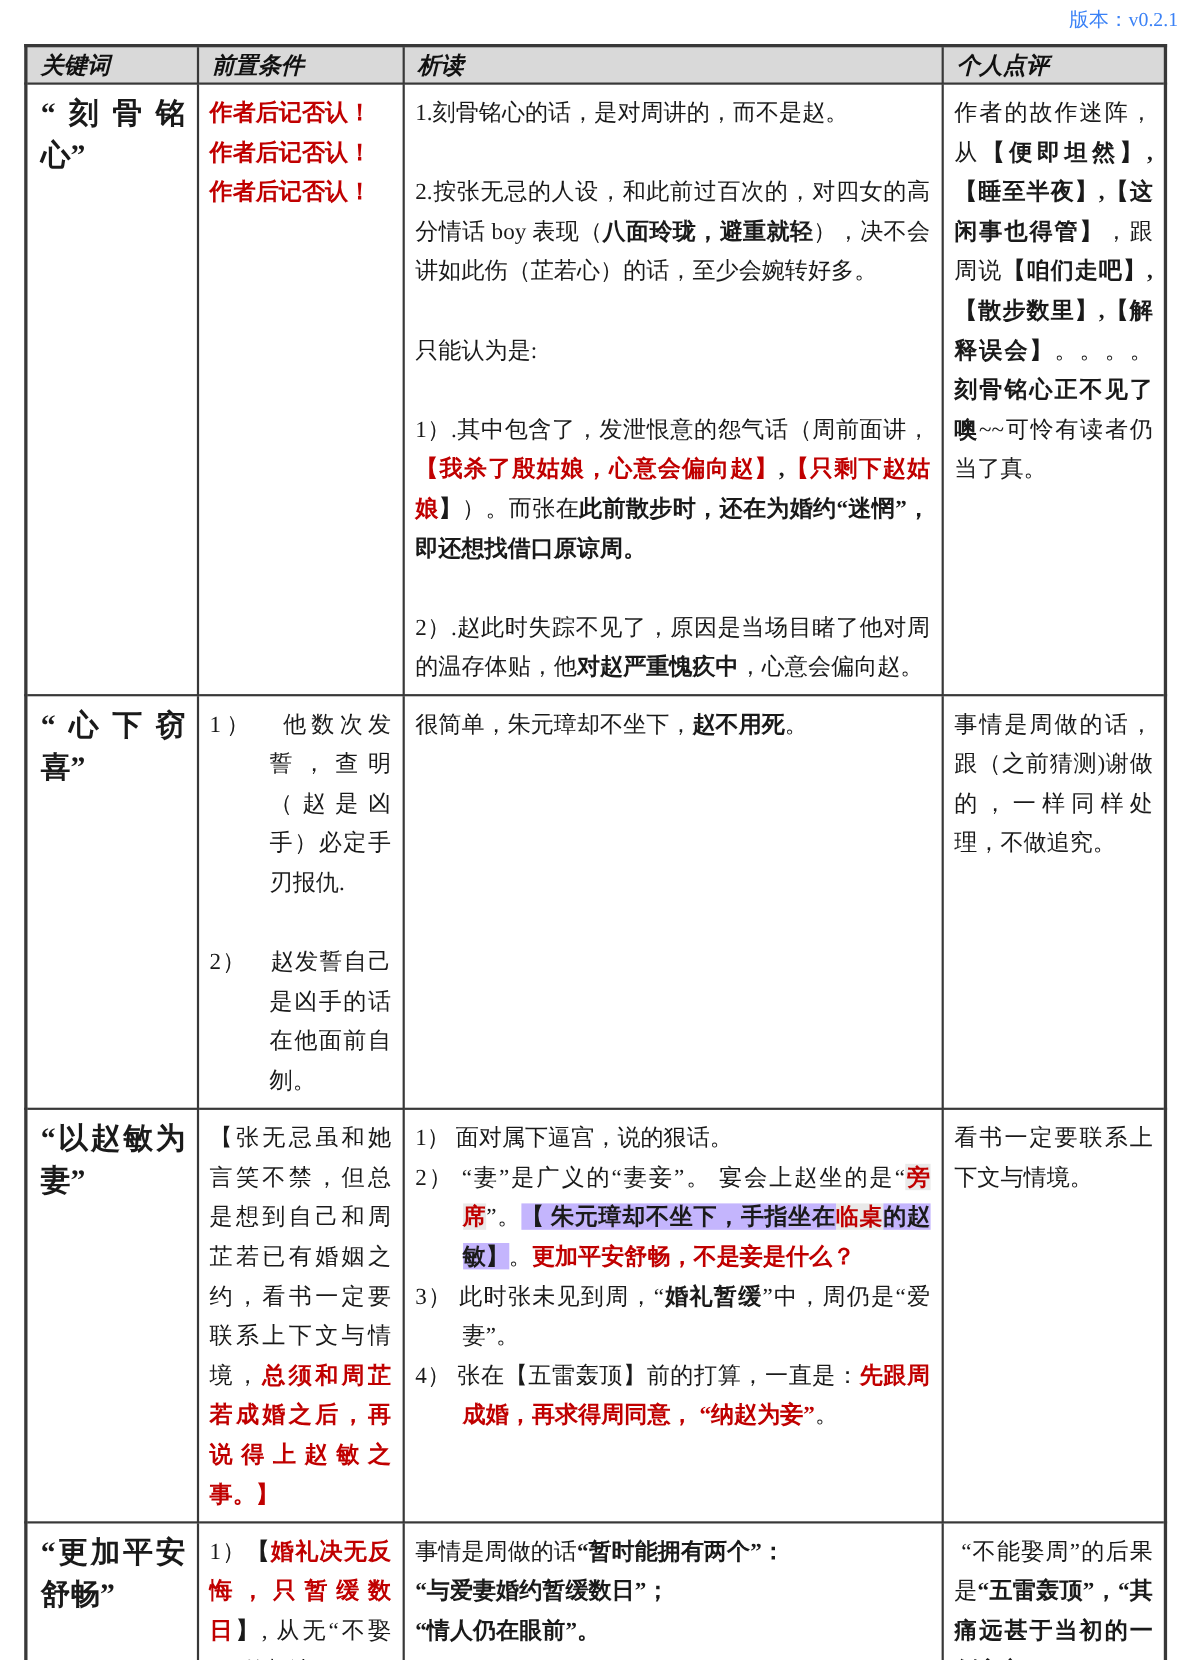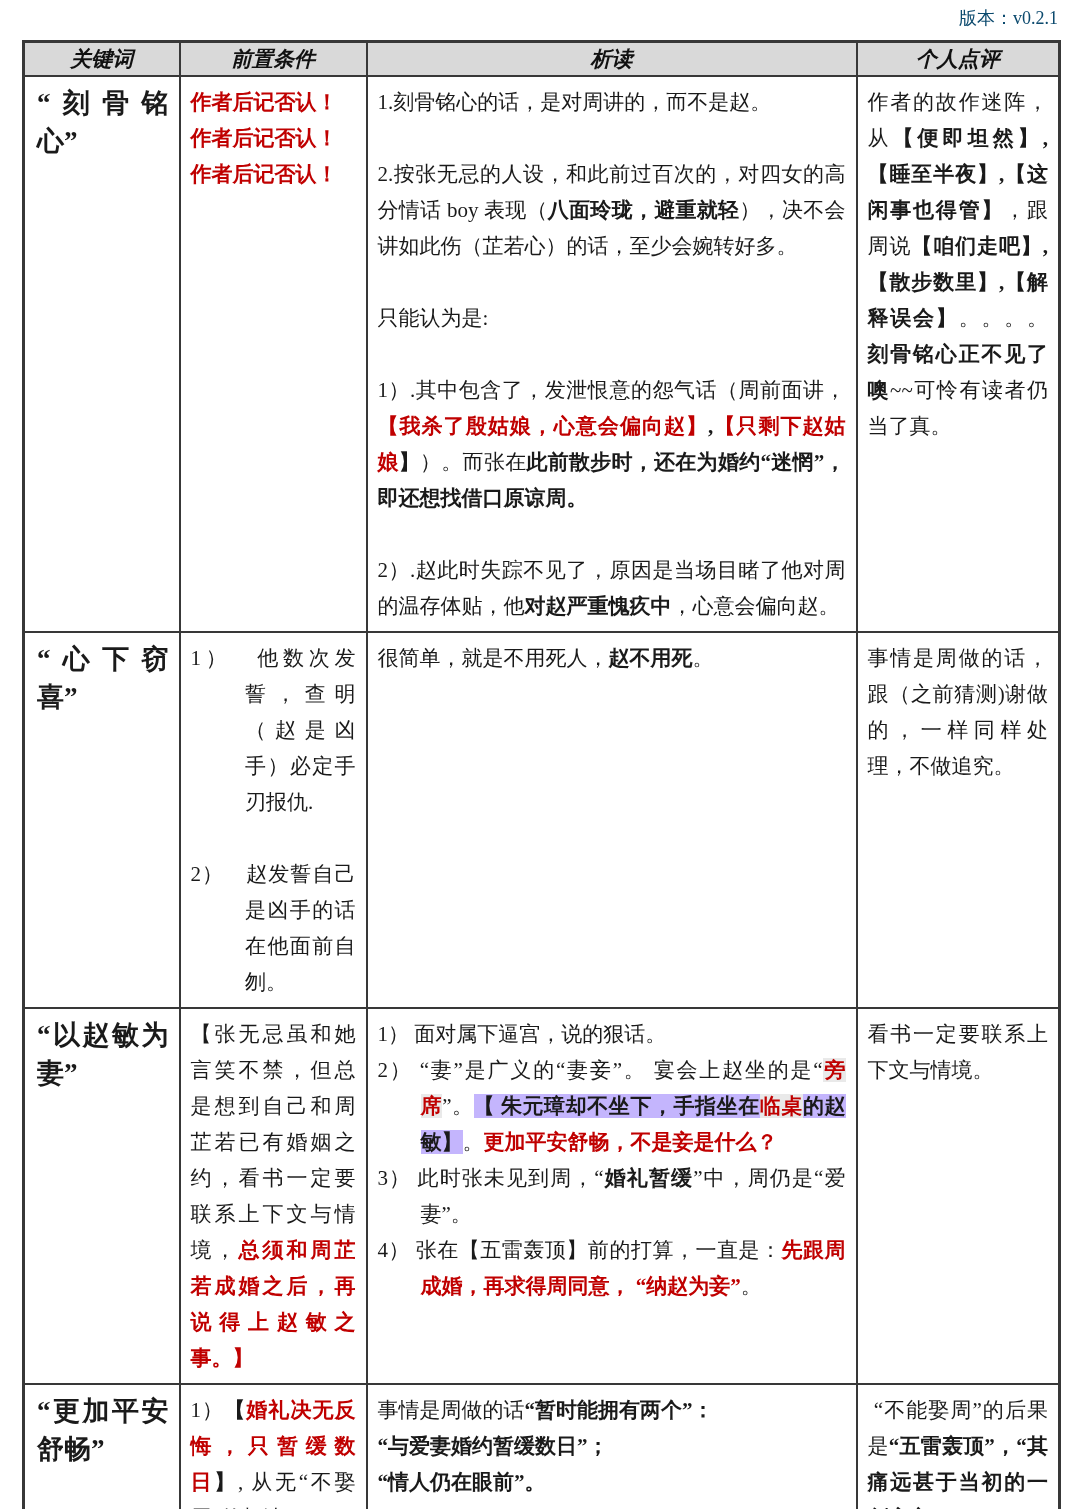--- a/index.html
+++ b/index.html
@@ -2,32 +2,32 @@
 <html><head>
 <meta charset="utf-8">
 <style>
   html,body{margin:0;padding:0;}
   body{
     width:1080px;height:1509px;background:#ffffff;position:relative;
     font-family:"Liberation Serif","DejaVu Serif",serif;color:#1a1a1a;
     overflow:hidden;
   }
   .version{
-    position:absolute;top:6px;right:22px;font-size:18px;color:#0c4a6e;
+    position:absolute;top:6px;right:9px;font-size:18px;color:#3b82f6;
     font-family:"Liberation Serif","DejaVu Serif",serif;
   }
   table.main{
     position:absolute;left:22px;top:40px;width:1036px;
     border-collapse:collapse;table-layout:fixed;
     border:3px solid #383838;
   }
   col.c1{width:156px}col.c2{width:187px}col.c3{width:490px}col.c4{width:203px}
   th,td{border:2px solid #383838;vertical-align:top;}
   th{
-    background:#d9d9d9;font-style:italic;font-weight:700;text-align:center;
+    background:#d9d9d9;font-style:italic;font-weight:700;text-align:left;
     font-size:21px;height:26px;padding:2px 12px;color:#111;
   }
   td{padding:7px 10px;font-size:21px;line-height:36px;text-align:justify;}
   td.kw{font-weight:700;font-size:27px;line-height:38px;padding-left:12px;}
   tbody tr:nth-child(1)>td{height:486px}
   tbody tr:nth-child(2)>td{height:269px}
   tbody tr:nth-child(3)>td{height:327px}
   tbody tr:nth-child(4)>td{height:273px}
   
   .b{font-weight:700}
@@ -79,21 +79,21 @@
           <div class="blk"><span>作者的故作迷阵，从</span><span class="b">【便即坦然】,【睡至半夜】,【这闲事也得管】</span><span>，跟周说</span><span class="b">【咱们走吧】,【散步数里】,【解释误会】</span><span>。。。。 </span><span class="b">刻骨铭心正不见了噢</span><span>~~可怜有读者仍当了真。</span></div>
         </td>
     </tr>
     <tr>
       <td class="kw">“心下窃喜”</td>
       <td>
           <div class="blk li2 g"><span>1）　他数次发誓，查明（赵是凶手）必定手刃报仇.</span></div>
           <div class="blk li2"><span>2）　赵发誓自己是凶手的话在他面前自刎。</span></div>
         </td>
       <td>
-          <div class="blk"><span>很简单，就是不用死人，</span><span class="b">赵不用死</span><span>。</span></div>
+          <div class="blk"><span>很简单，朱元璋却不坐下，</span><span class="b">赵不用死</span><span>。</span></div>
         </td>
       <td>
           <div class="blk"><span>事情是周做的话，跟（之前猜测)谢做的，一样同样处理，不做追究。</span></div>
         </td>
     </tr>
     <tr>
       <td class="kw">“以赵敏为妻”</td>
       <td>
           <div class="blk"><span>【张无忌虽和她言笑不禁，但总是想到自己和周芷若已有婚姻之约，看书一定要联系上下文与情境，</span><span class="r">总须和周芷若成婚之后，再说得上赵敏之事</span><span class="r">。】</span></div>
         </td>

